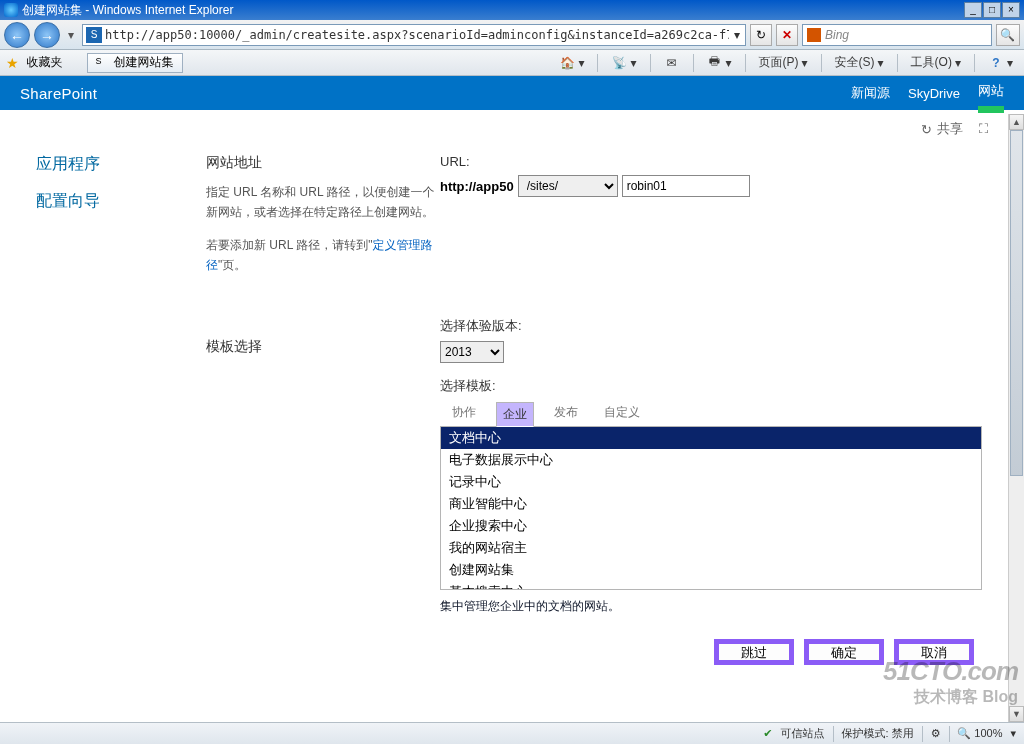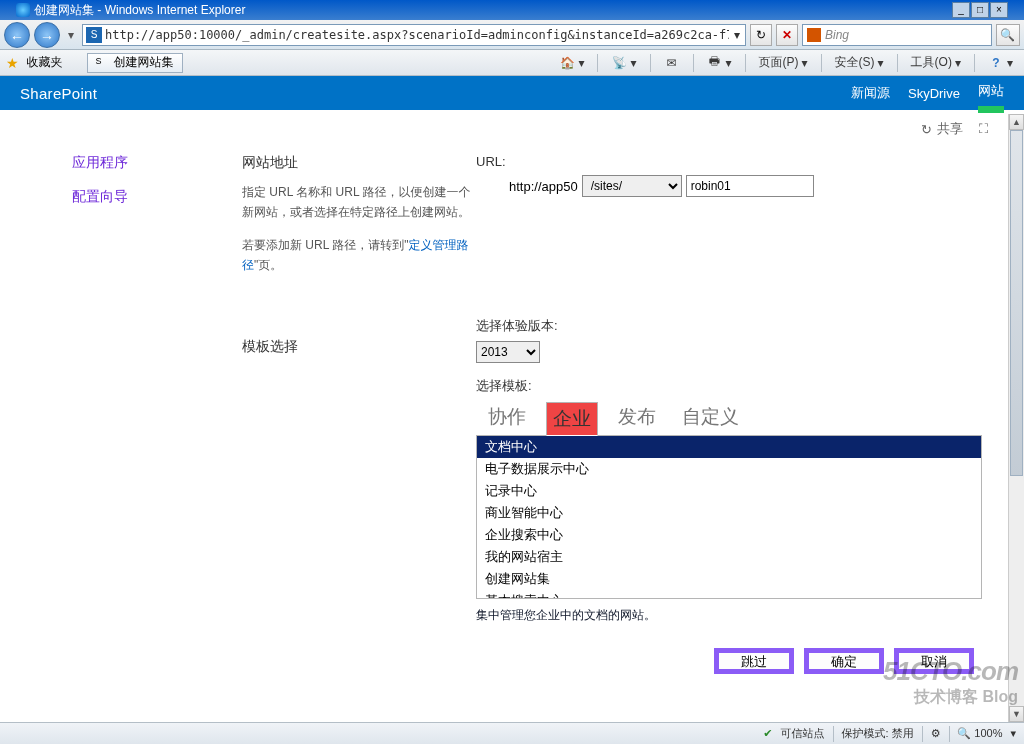--- a/index.html
+++ b/index.html
@@ -1,19 +1,19 @@
 <!DOCTYPE html>
 <html><head>
 <meta charset="utf-8">
 <style>
 * { margin: 0; padding: 0; box-sizing: border-box; font-family: "Microsoft YaHei", Tahoma, Arial, sans-serif; }
 body { width: 1024px; height: 744px; overflow: hidden; background: #fff; font-size: 12px; position: relative; }
 
 
-.title-bar { height: 20px; background: linear-gradient(#0058c8, #3a7ecf); color: #fff; display: flex; align-items: center; padding: 0 16px; font-family: "SimSun", monospace; font-size: 12px; }
+.title-bar { height: 20px; background: linear-gradient(#0058c8, #3a7ecf); color: #fff; display: flex; align-items: center; padding: 0 4px; font-family: "SimSun", monospace; font-size: 12px; }
 .title-bar .ie-icon { width: 14px; height: 14px; margin-right: 4px; background: radial-gradient(#6cf, #06c); border-radius: 3px; }
 .title-bar .spacer { flex: 1; }
 .title-bar .win-btn { width: 18px; height: 16px; background: #c0d3e8; border: 1px solid #5a7fa3; margin-left: 1px; display: flex; align-items: center; justify-content: center; color: #000; font-size: 10px; line-height: 1; cursor: pointer; }
 
 
 .ie-nav { height: 30px; background: linear-gradient(#f2f2f2, #d8e4ee); border-bottom: 1px solid #a7b6c1; display: flex; align-items: center; padding: 0 4px; gap: 4px; }
 .ie-nav .navbtn { width: 26px; height: 26px; border-radius: 50%; background: radial-gradient(#8ec6f7, #2d76c7); border: 1px solid #3a6fa7; display: flex; align-items: center; justify-content: center; color: #fff; font-size: 14px; cursor: pointer; }
 .ie-nav .dd { width: 14px; height: 24px; display: flex; align-items: center; justify-content: center; color: #555; cursor: pointer; }
 .ie-nav .addr-wrap { flex: 1; display: flex; align-items: center; height: 22px; background: #fff; border: 1px solid #7a9ab8; }
 .ie-nav .addr-sp { width: 16px; height: 16px; margin: 0 3px; background: #1b66b1; color:#fff; font-size:10px; display:flex; align-items:center; justify-content:center; }
@@ -40,40 +40,40 @@
 .sp-ribbon .spacer { flex: 1; }
 .sp-ribbon .link { margin-left: 18px; cursor: pointer; font-size: 13px; }
 .sp-ribbon .act { border-bottom: 7px solid #22c55e; padding-bottom: 6px; margin-bottom: -8px; }
 
 
 .content { position: absolute; top: 114px; left: 0; right: 16px; bottom: 22px; overflow: hidden; background:#fff; }
 .share-strip { height: 30px; display:flex; justify-content:flex-end; align-items:center; gap:16px; padding-right: 20px; color:#666; font-size:13px; }
 .share-strip .it { display:flex; align-items:center; gap:5px; cursor:pointer; }
 
 .cols { display: flex; padding: 10px 26px 0 36px; height: calc(100% - 30px); }
-.leftnav { width: 170px; flex-shrink: 0; font-size: 14px; color: #6d28d9; margin-left: 36px; }
+.leftnav { width: 170px; flex-shrink: 0; font-size: 16px; color: #0369a1; }
 .leftnav div { margin-bottom: 16px; cursor:pointer; }
 
 .midcol { width: 230px; flex-shrink: 0; font-size: 13px; color: #333; }
 .midcol .sect-title { color: #333; margin-bottom: 10px; font-size: 14px; }
 .midcol .desc { color: #555; line-height: 1.7; font-size: 12px; margin-bottom: 12px; }
 .midcol .desc a { color: #0563c1; text-decoration: none; }
 
 .rightcol { flex: 1; padding-left: 4px; font-size: 13px; }
 .field-label { color:#333; margin-bottom:6px; }
 .url-row { display:flex; align-items:center; gap:4px; margin-bottom: 30px; }
-.url-row .pfx { font-weight: normal; margin-left: 33px; }
+.url-row .pfx { font-weight: bold; }
 .url-row select, .url-row input { height: 22px; border: 1px solid #888; font-size: 12px; padding: 0 4px; font-family:inherit; }
 .url-row select { width: 100px; }
 .url-row input { width: 128px; }
 .ver-row { margin-bottom: 14px; }
 .ver-row select { height: 22px; border:1px solid #888; font-size:12px; width: 64px; }
-.tabs { display:flex; gap: 14px; font-size: 19px; color:#777; margin-bottom: 0; padding-left: 6px; }
+.tabs { display:flex; gap: 14px; font-size: 12px; color:#777; margin-bottom: 0; padding-left: 6px; }
 .tabs .tab-i { padding: 3px 6px; cursor:pointer; }
-.tabs .tab-i.on { color:#333; border:1px solid #b5b5b5; border-bottom:1px solid #fff; position:relative; top:1px; background:#ef4444; }
+.tabs .tab-i.on { color:#333; border:1px solid #b5b5b5; border-bottom:1px solid #fff; position:relative; top:1px; background:#c4b5fd; }
 .listbox { border: 1px solid #b5b5b5; height: 164px; overflow-y: auto; font-size: 13px; }
 .listbox .row { padding: 2px 8px; cursor:pointer; }
 .listbox .row.sel { background: #0a246a; color: #fff; }
 .hint { margin-top: 8px; color:#0f172a; font-size:12px; }
 
 .btn-row { display:flex; justify-content:flex-end; gap: 10px; margin-top: 24px; padding-right: 8px; }
 .btn-row button { width: 80px; height: 26px; border: 5px solid #8b5cf6; background: #fdfdfd; cursor: pointer; font-size: 13px; }
 
 
 .vscroll { position:absolute; top: 114px; right: 0; bottom: 22px; width: 16px; background: #eee; border-left: 1px solid #ccc; }

